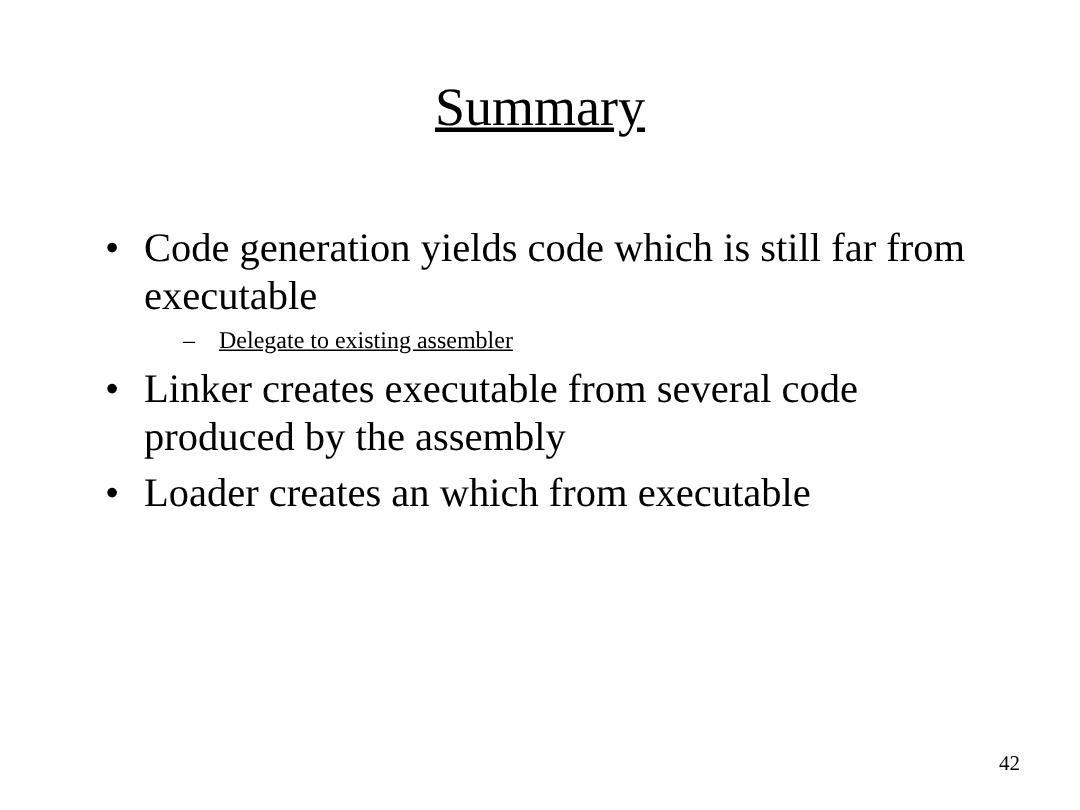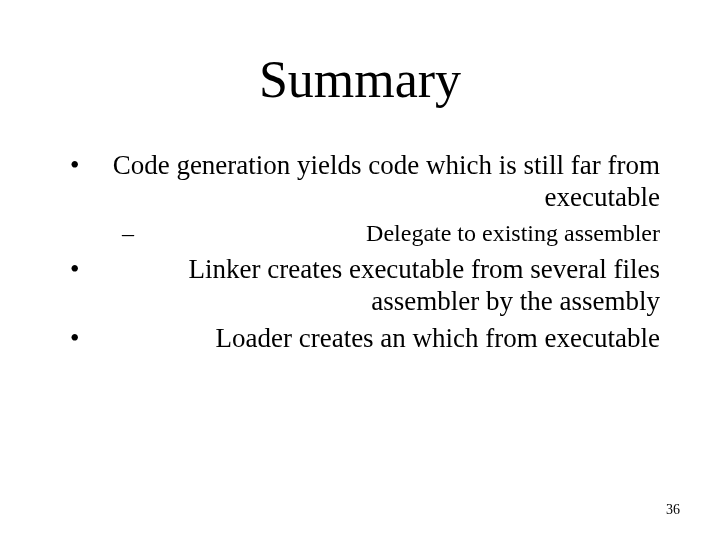--- a/index.html
+++ b/index.html
@@ -17,36 +17,36 @@
     width: 720px;
     height: 540px;
     box-sizing: border-box;
   }
   .title {
     position: absolute;
     top: 50px;
     left: 0;
     width: 100%;
     text-align: center;
-    font-size: 52px;
+    font-size: 36px;
     font-weight: 400;
+    text-decoration: underline;
   }
   .body {
     position: absolute;
     top: 150px;
     left: 70px;
     width: 590px;
     font-size: 27px;
     line-height: 1.18;
   }
   ul.top {
     list-style: none;
     margin: 0;
     padding: 0;
-    text-align: right;
   }
   ul.top > li {
     position: relative;
     padding-left: 26px;
     margin-bottom: 6px;
   }
   ul.top > li::before {
     content: "•";
     position: absolute;
     left: 0;
@@ -55,22 +55,23 @@
     line-height: 1.18;
   }
   ul.sub {
     list-style: none;
     margin: 4px 0 6px 0;
     padding: 0;
   }
   ul.sub > li {
     position: relative;
     padding-left: 50px;
-    font-size: 24px;
+    font-size: 16px;
     line-height: 1.25;
+    text-decoration: underline;
   }
   ul.sub > li::before {
     content: "–";
     position: absolute;
     left: 26px;
     top: 0;
   }
   .page-num {
     position: absolute;
     bottom: 22px;
@@ -89,23 +90,23 @@
     <ul class="top">
       <li>
         <span>Code generation yields code which is still far from executable</span>
         <ul class="sub">
           <li>
             <span>Delegate to existing assembler</span>
           </li>
         </ul>
       </li>
       <li>
-        <span>Linker creates executable from several files assembler by the assembly</span>
+        <span>Linker creates executable from several code produced by the assembly</span>
       </li>
       <li>
         <span>Loader creates an which from executable</span>
       </li>
     </ul>
   </div>
 
-  <div class="page-num">36</div>
+  <div class="page-num">42</div>
 
 </div>
 
 </body></html>

